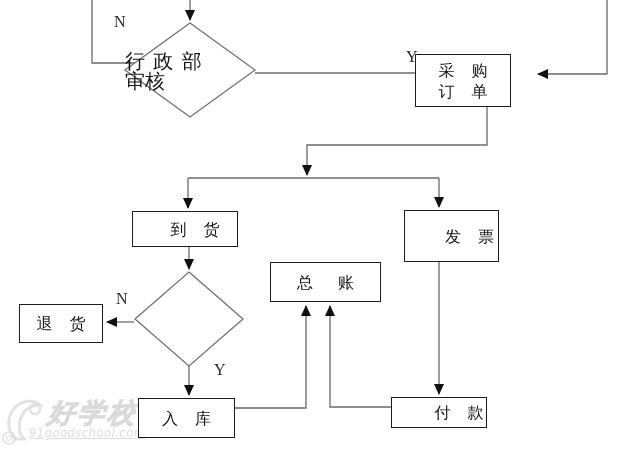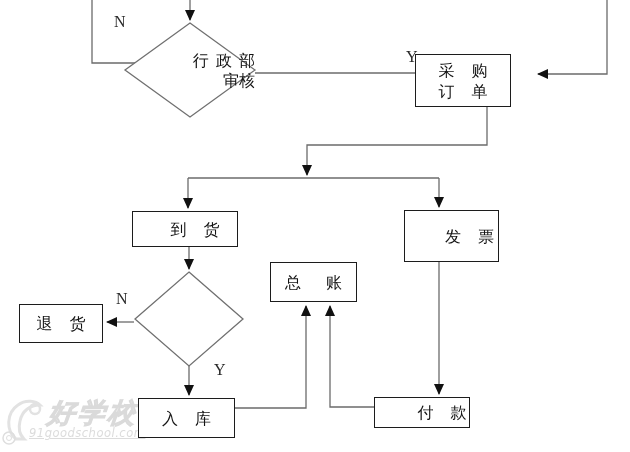--- a/index.html
+++ b/index.html
@@ -9,21 +9,21 @@
   }
   .connectors{position:absolute;left:0;top:0;z-index:1;}
   .box{
     position:absolute;box-sizing:border-box;background:#ffffff;
     border:1px solid #1c1c1c;display:flex;flex-direction:column;
     align-items:center;justify-content:center;z-index:2;
     font-size:16px;line-height:21px;color:#141414;word-spacing:12px;
     white-space:nowrap;
   }
   .dlabel{
-    position:absolute;z-index:2;text-align:right;font-size:16px;
+    position:absolute;z-index:2;text-align:left;font-size:20px;
     line-height:20px;color:#141414;word-spacing:2px;white-space:nowrap;
   }
   .branch-label{
     position:absolute;z-index:2;font-family:"Liberation Serif","DejaVu Serif",serif;
     font-size:16px;color:#2a2a2a;
   }
   .watermark{position:absolute;left:2px;top:395px;width:160px;height:55px;z-index:0;}
   .wm-logo{position:absolute;left:0;top:0;}
   .wm-brand{
     position:absolute;left:46px;top:0;font-size:27px;font-weight:bold;
@@ -85,30 +85,30 @@
   <div class="box" style="left:415px;top:54px;width:96px;height:53px;">
     <div>采 购</div>
     <div>订 单</div>
   </div>
   <div class="box" style="left:132px;top:211px;width:106px;height:36px;padding-left:20px;">
     <div>到 货</div>
   </div>
   <div class="box" style="left:404px;top:210px;width:95px;height:52px;padding-left:36px;">
     <div>发 票</div>
   </div>
-  <div class="box" style="left:270px;top:262px;width:87px;height:40px;word-spacing:20px;">
+  <div class="box" style="left:270px;top:262px;width:111px;height:40px;word-spacing:20px;">
     <div>总 账</div>
   </div>
   <div class="box" style="left:19px;top:304px;width:84px;height:39px;text-align:center;">
     <div>退 货</div>
   </div>
   <div class="box" style="left:138px;top:398px;width:97px;height:40px;">
     <div>入 库</div>
   </div>
-  <div class="box" style="left:374px;top:397px;width:96px;height:31px;padding-left:40px;">
+  <div class="box" style="left:391px;top:397px;width:96px;height:31px;padding-left:40px;">
     <div>付 款</div>
   </div>
 
   <span class="branch-label" style="left:114px;top:13px;">N</span>
   <span class="branch-label" style="left:406px;top:48px;">Y</span>
   <span class="branch-label" style="left:116px;top:290px;">N</span>
   <span class="branch-label" style="left:214px;top:361px;">Y</span>
 
 </div>
 

